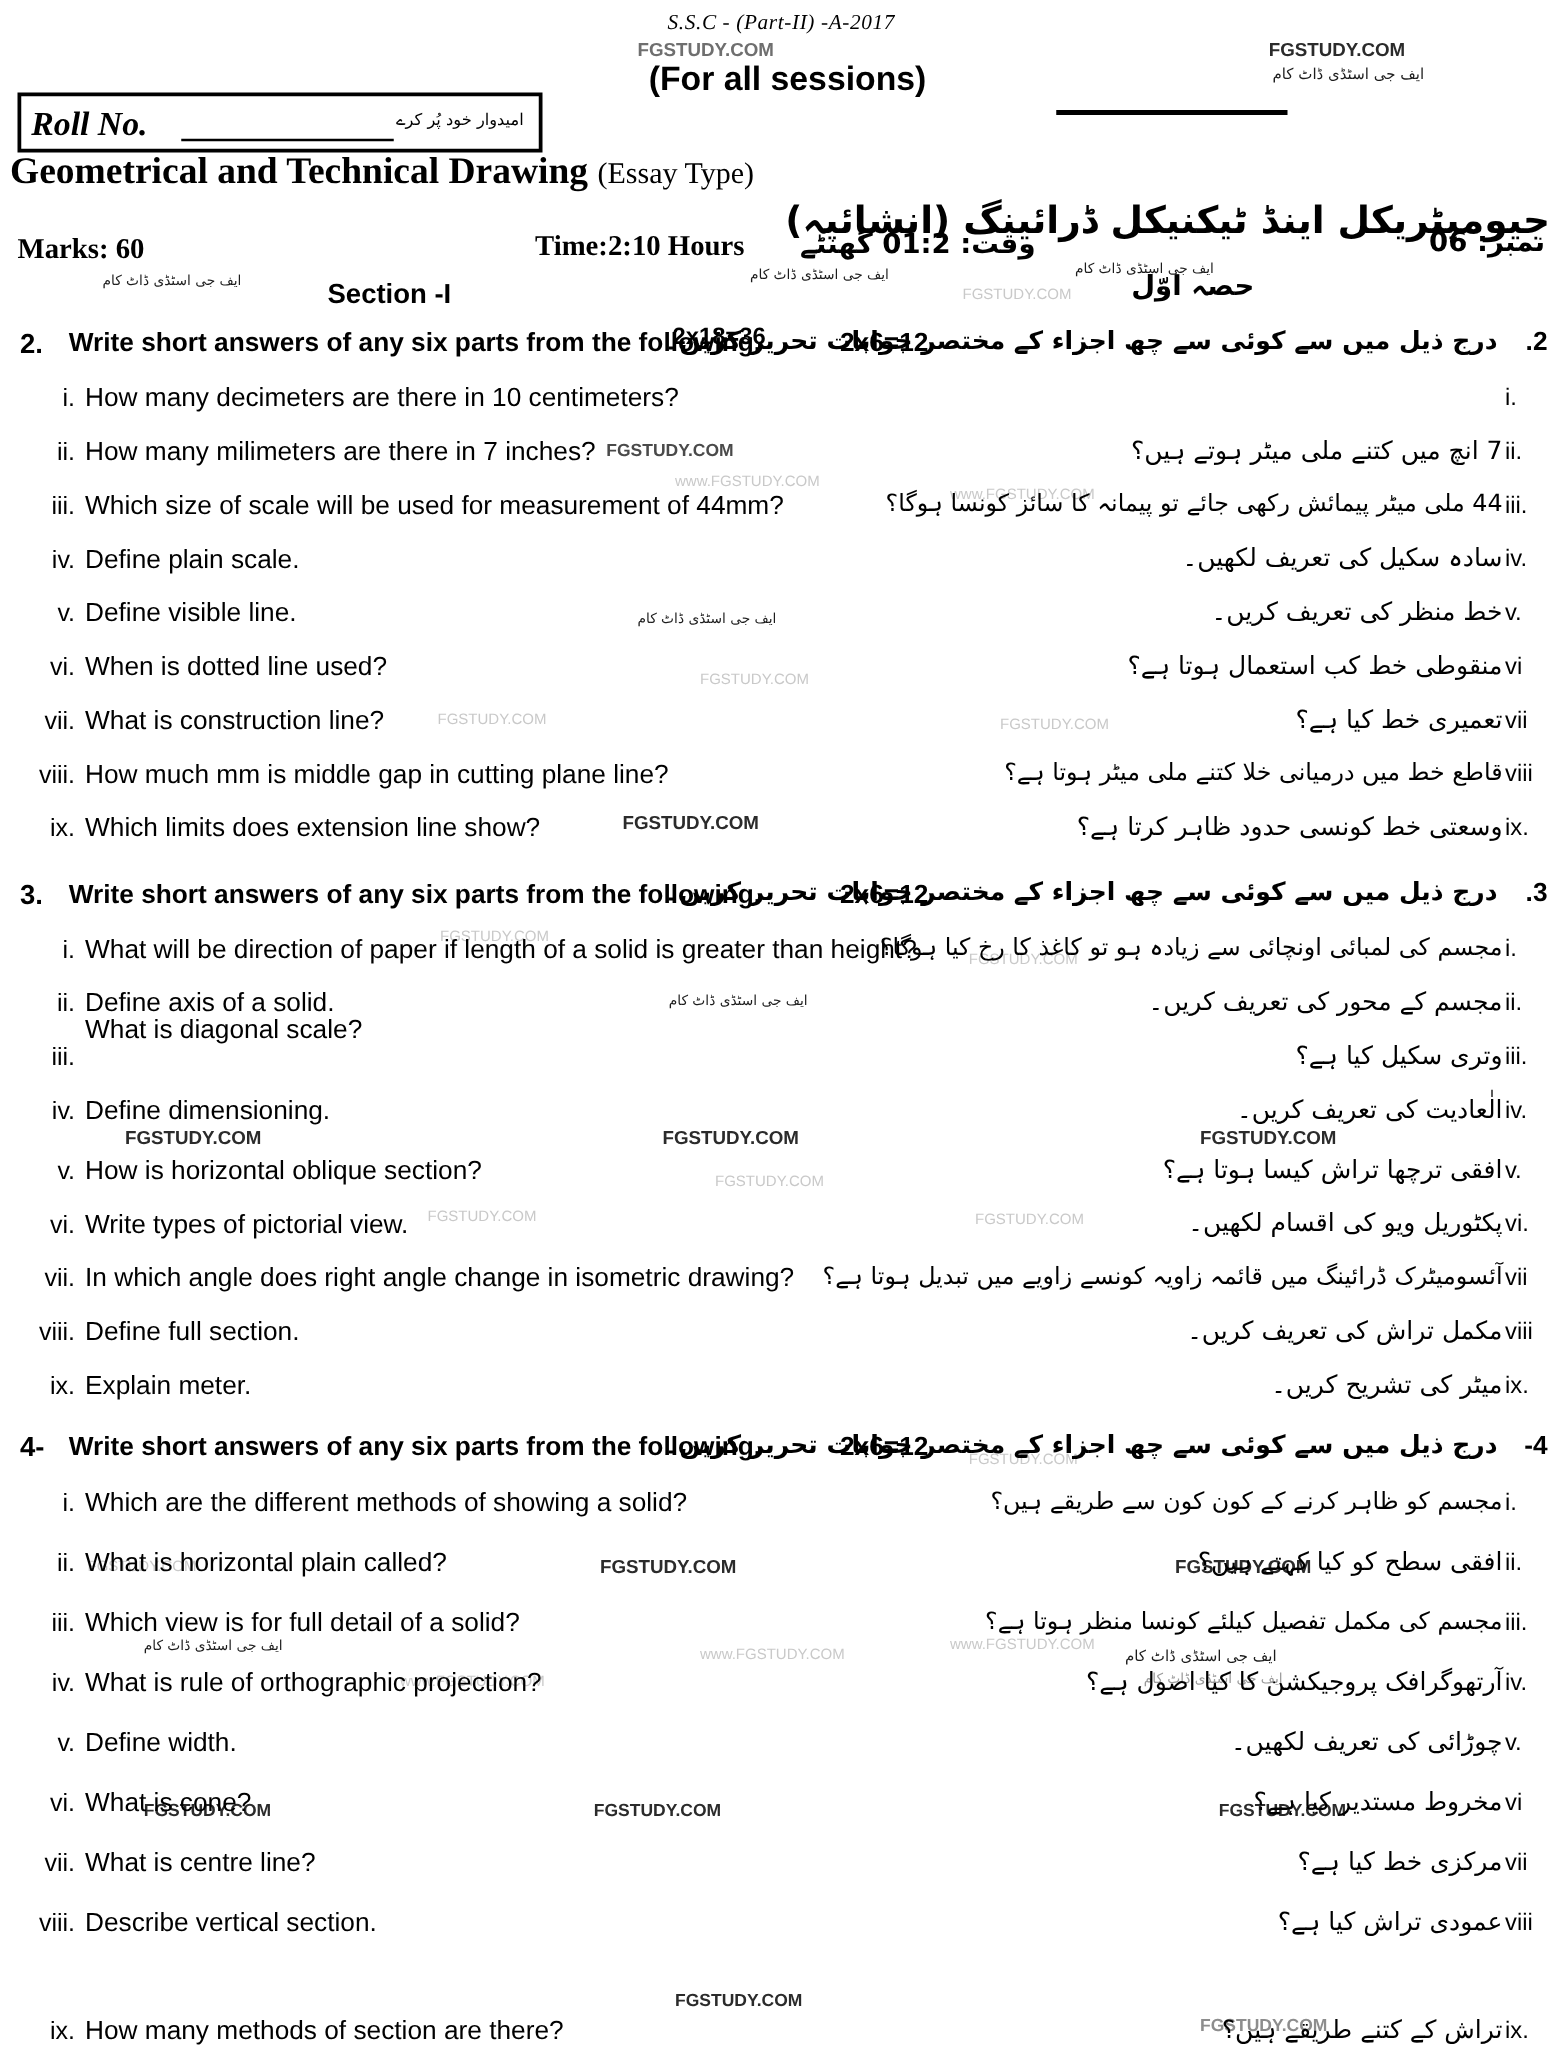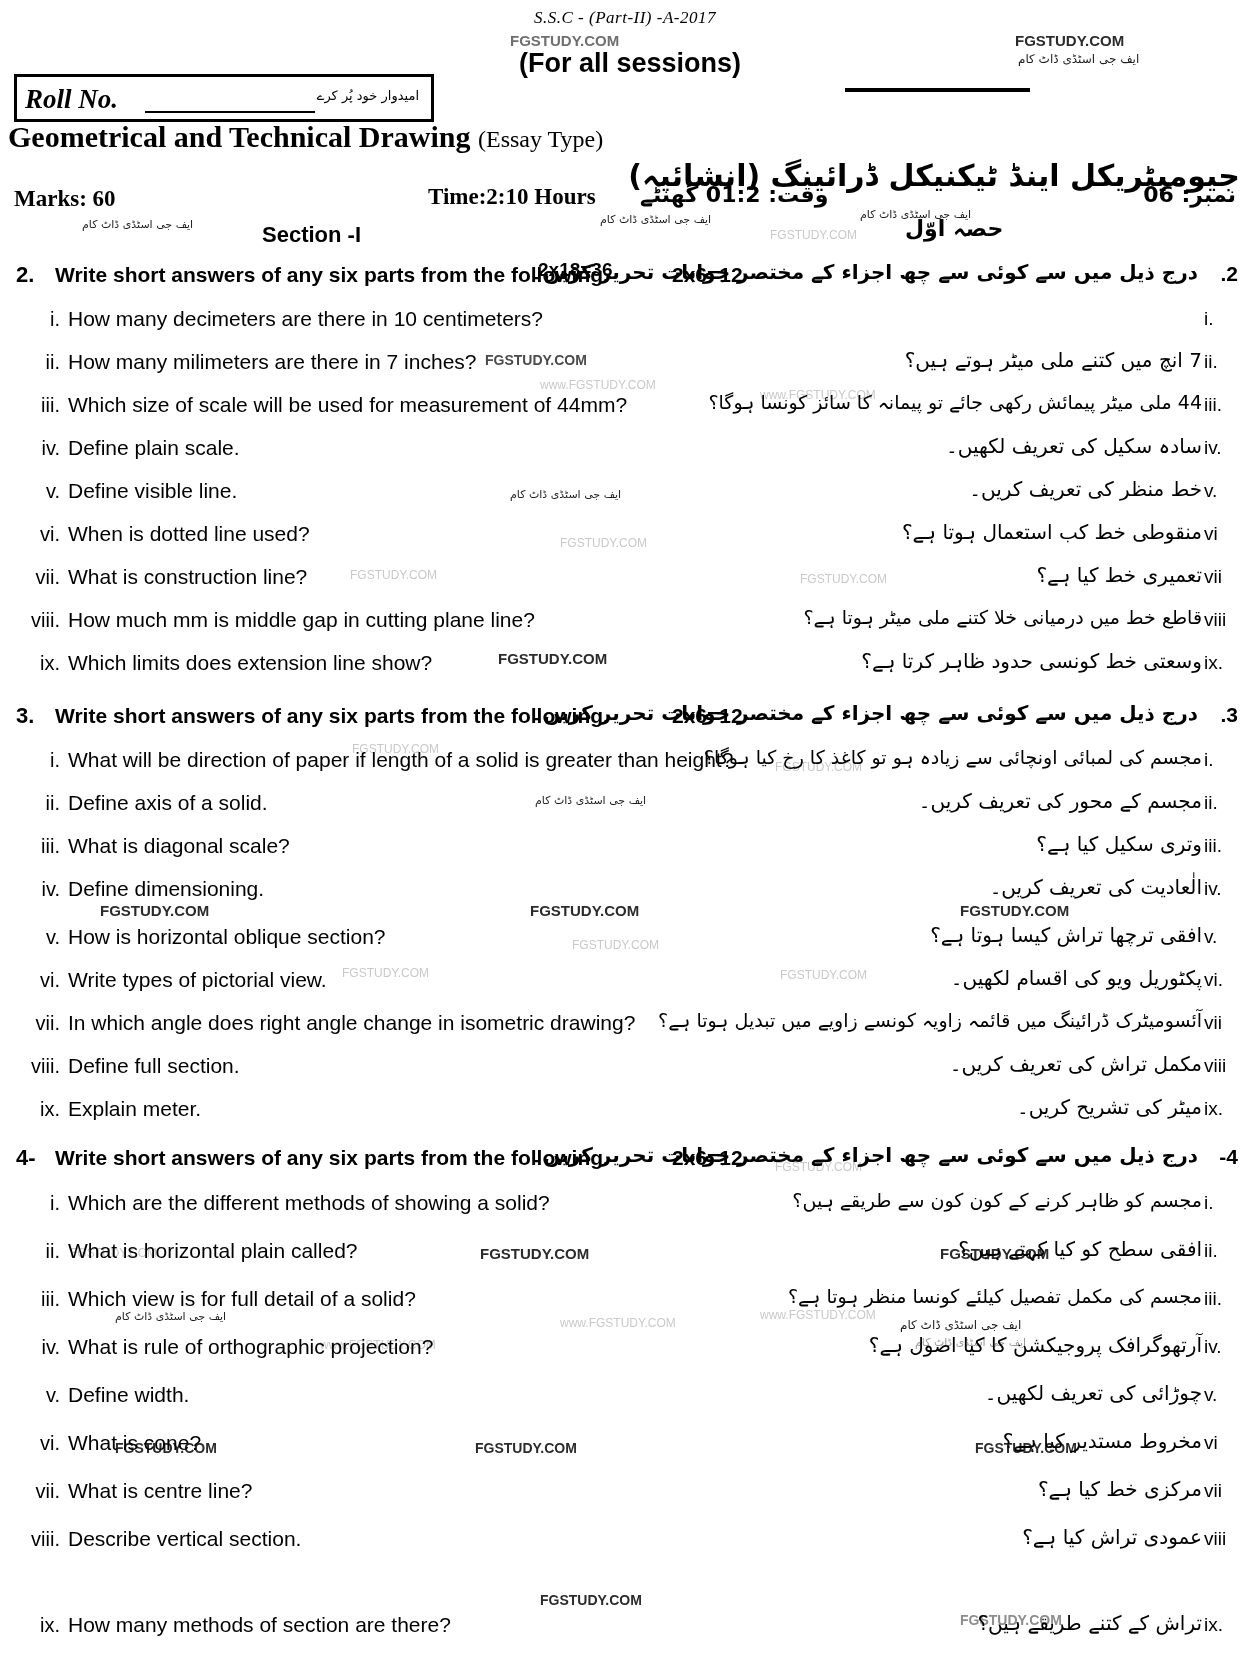--- a/index.html
+++ b/index.html
@@ -308,21 +308,21 @@
   <div class="abs item-en" style="top:748px; left:68px;">What will be direction of paper if length of a solid is greater than height?</div>
   <div class="abs item-urn" style="top:749px; right:12px;">i.</div>
   <div class="abs item-ur urdu" style="top:746px; right:48px; font-size:19px;">مجسم کی لمبائی اونچائی سے زیادہ ہو تو کاغذ کا رخ کیا ہوگا؟</div>
 
   <div class="abs item-rn" style="top:792px; left:16px;">ii.</div>
   <div class="abs item-en" style="top:791px; left:68px;">Define axis of a solid.</div>
   <div class="abs item-urn" style="top:792px; right:12px;">ii.</div>
   <div class="abs item-ur urdu" style="top:789px; right:48px;">مجسم کے محور کی تعریف کریں۔</div>
 
   <div class="abs item-rn" style="top:835px; left:16px;">iii.</div>
-  <div class="abs item-en" style="top:834px; left:68px;">What is diagonal scale?</div>
+  <div class="abs item-en" style="top:812px; left:68px;">What is diagonal scale?</div>
   <div class="abs item-urn" style="top:835px; right:12px;">iii.</div>
   <div class="abs item-ur urdu" style="top:832px; right:48px;">وتری سکیل کیا ہے؟</div>
 
   <div class="abs item-rn" style="top:878px; left:16px;">iv.</div>
   <div class="abs item-en" style="top:877px; left:68px;">Define dimensioning.</div>
   <div class="abs item-urn" style="top:878px; right:12px;">iv.</div>
   <div class="abs item-ur urdu" style="top:875px; right:48px;">الٰعادیت کی تعریف کریں۔</div>
 
   <div class="abs item-rn" style="top:926px; left:16px;">v.</div>
   <div class="abs item-en" style="top:925px; left:68px;">How is horizontal oblique section?</div>

